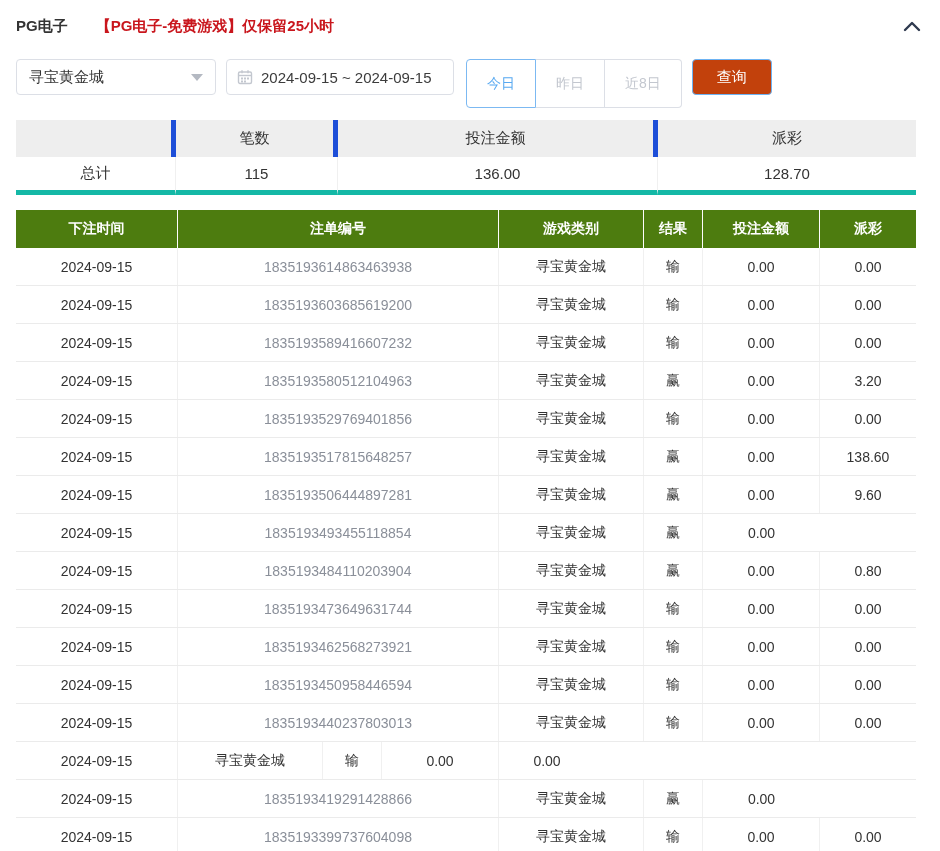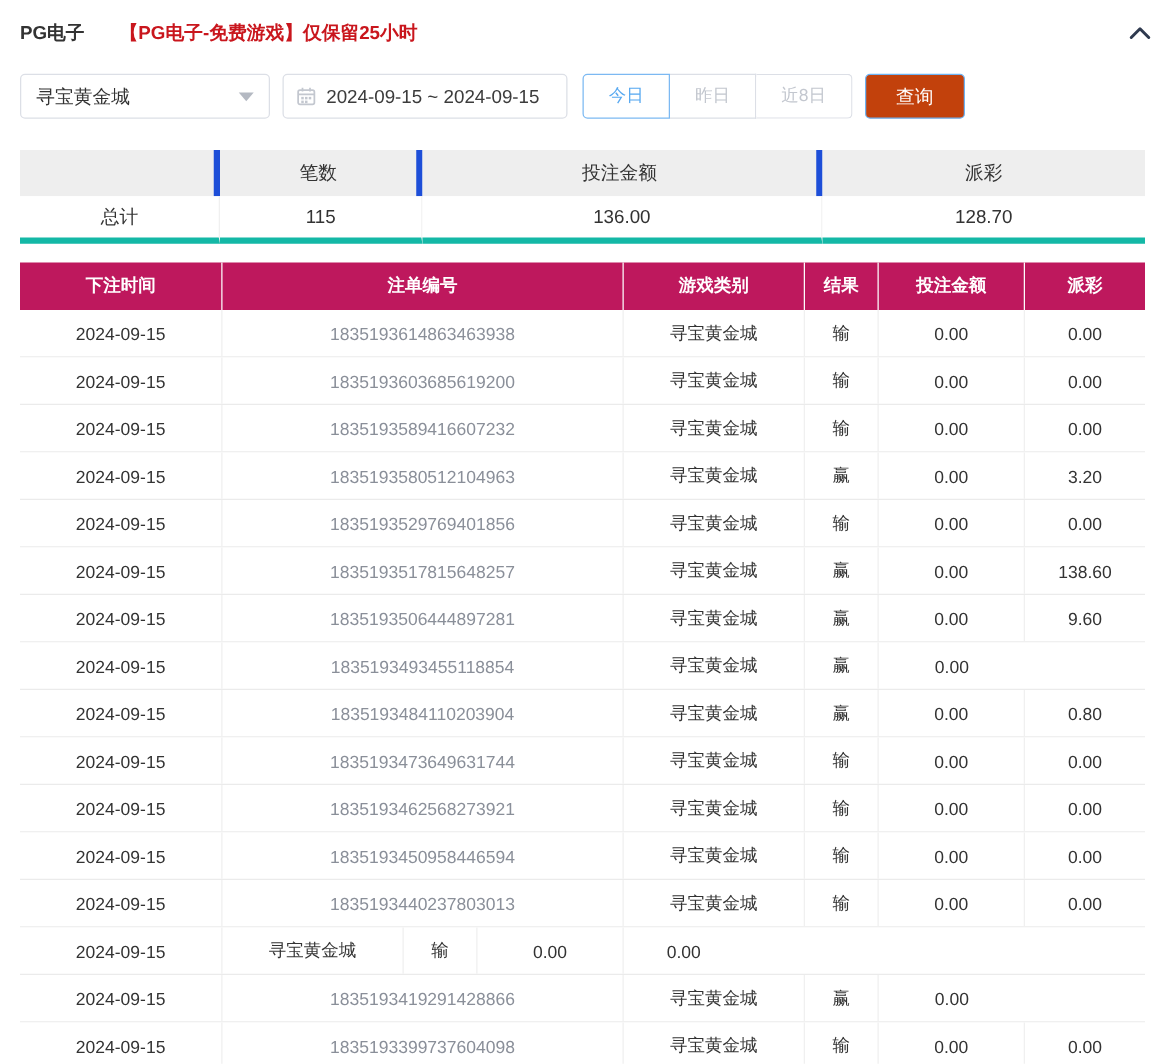--- a/index.html
+++ b/index.html
@@ -16,21 +16,21 @@
   
   .filters { display:flex; align-items:center; margin-top:21px; height:36px; }
   .select-box { width:200px; height:36px; border:1px solid #dcdfe6; border-radius:4px;
     display:flex; align-items:center; padding:0 12px; font-size:15px; color:#333; cursor:pointer; }
   .select-box .caret { margin-left:auto; width:0; height:0; border-left:6px solid transparent;
     border-right:6px solid transparent; border-top:7px solid #b4b9c2; }
   .date-box { width:228px; height:36px; border:1px solid #dcdfe6; border-radius:4px;
     display:flex; align-items:center; padding:0 10px; font-size:15px; color:#3c3c3c; margin-left:10px; cursor:pointer;text-align:center; }
   .date-box svg { margin-right:8px; flex:none; }
   .btn-group { display:flex; margin-left:12px; height:36px; }
-  .range-btn { height:36px; padding:0 20px; background:#fff; border:1px solid #dcdfe6; border-left-width:0;
+  .range-btn { height:49px; padding:0 20px; background:#fff; border:1px solid #dcdfe6; border-left-width:0;
     font-size:14px; color:#c3c7cf; display:flex; align-items:center; cursor:pointer; }
   .range-btn:first-child { border-left-width:1px; border-radius:4px 0 0 4px; }
   .range-btn:last-child { border-radius:0 4px 4px 0; }
   .range-btn.active { border:1px solid #7cb9f2; color:#58a9f1; position:relative; }
   .query-btn { margin-left:10px; width:80px; height:36px; background:#c2410c; border:1px solid #6db3f3;
     border-radius:4px; color:#fff; font-size:15px; display:flex; align-items:center; justify-content:center; cursor:pointer; }
 
   
   .summary { margin-top:25px; width:900px; }
   .summary .srow { display:flex; }
@@ -38,21 +38,21 @@
   .summary .shead .cell:last-child { border-right:none; }
   .summary .sbody .cell { background:#fff; height:38px; border-right:1px solid #f0f0f0;
     border-bottom:5px solid #14b8a6; }
   .summary .sbody .cell:last-child { border-right:none; }
   .summary .cell { display:flex; align-items:center; justify-content:center; font-size:15px; color:#333; }
   .summary .s0 { width:160px; } .summary .s1 { width:162px; }
   .summary .s2 { width:320px; } .summary .s3 { width:258px; }
 
   
   .bet-table { margin-top:15px; width:900px; }
-  .thead { display:flex; background:#be185d; height:38px; }
+  .thead { display:flex; background:#4d7c0f; height:38px; }
   .thead .cell { color:#fff; font-weight:bold; font-size:14px; border-right:1px solid #fdfdfd;
     display:flex; align-items:center; justify-content:center; }
   .thead .cell:last-child { border-right:none; }
   .trow { display:flex; height:38px; background:#fff; border-bottom:1px solid #ebebeb; }
   .trow .cell { display:flex; align-items:center; justify-content:center; font-size:14px; color:#333;
     border-right:1px solid #f0f0f0; }
   .trow .cell:last-child { border-right:none; }
   .trow .cell.muted { color:#8a8f99; }
   .c0 { width:162px; } .c1 { width:321px; } .c2 { width:145px; }
   .c3 { width:59px; }  .c4 { width:117px; } .c5 { width:96px; }

